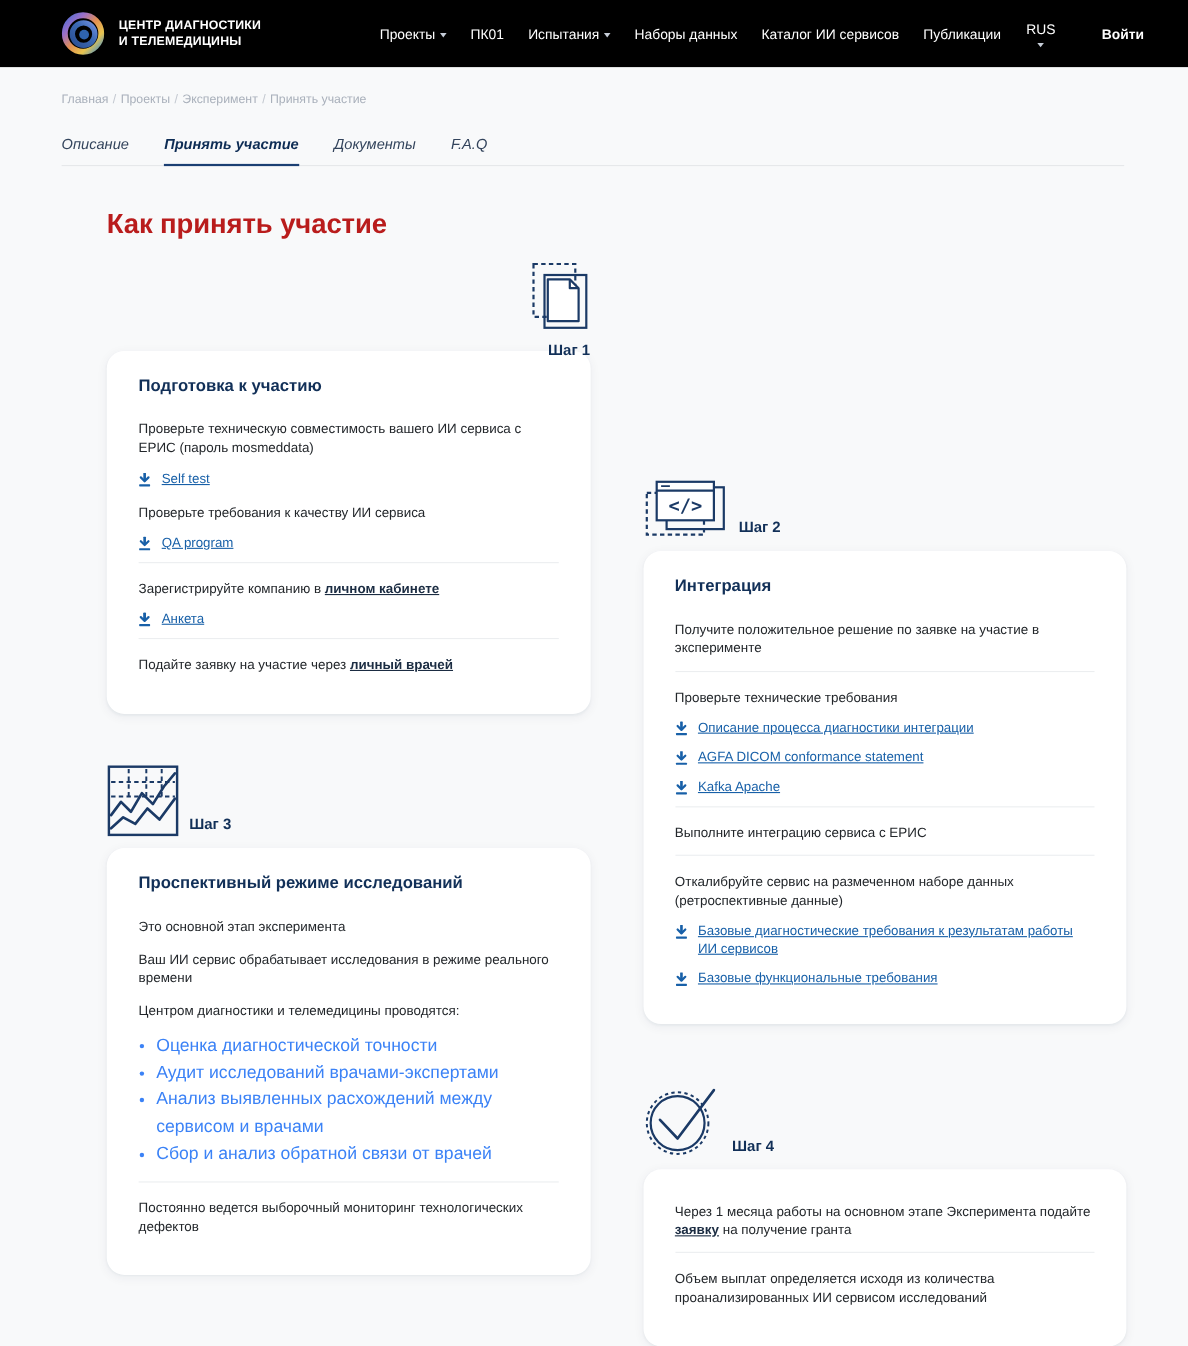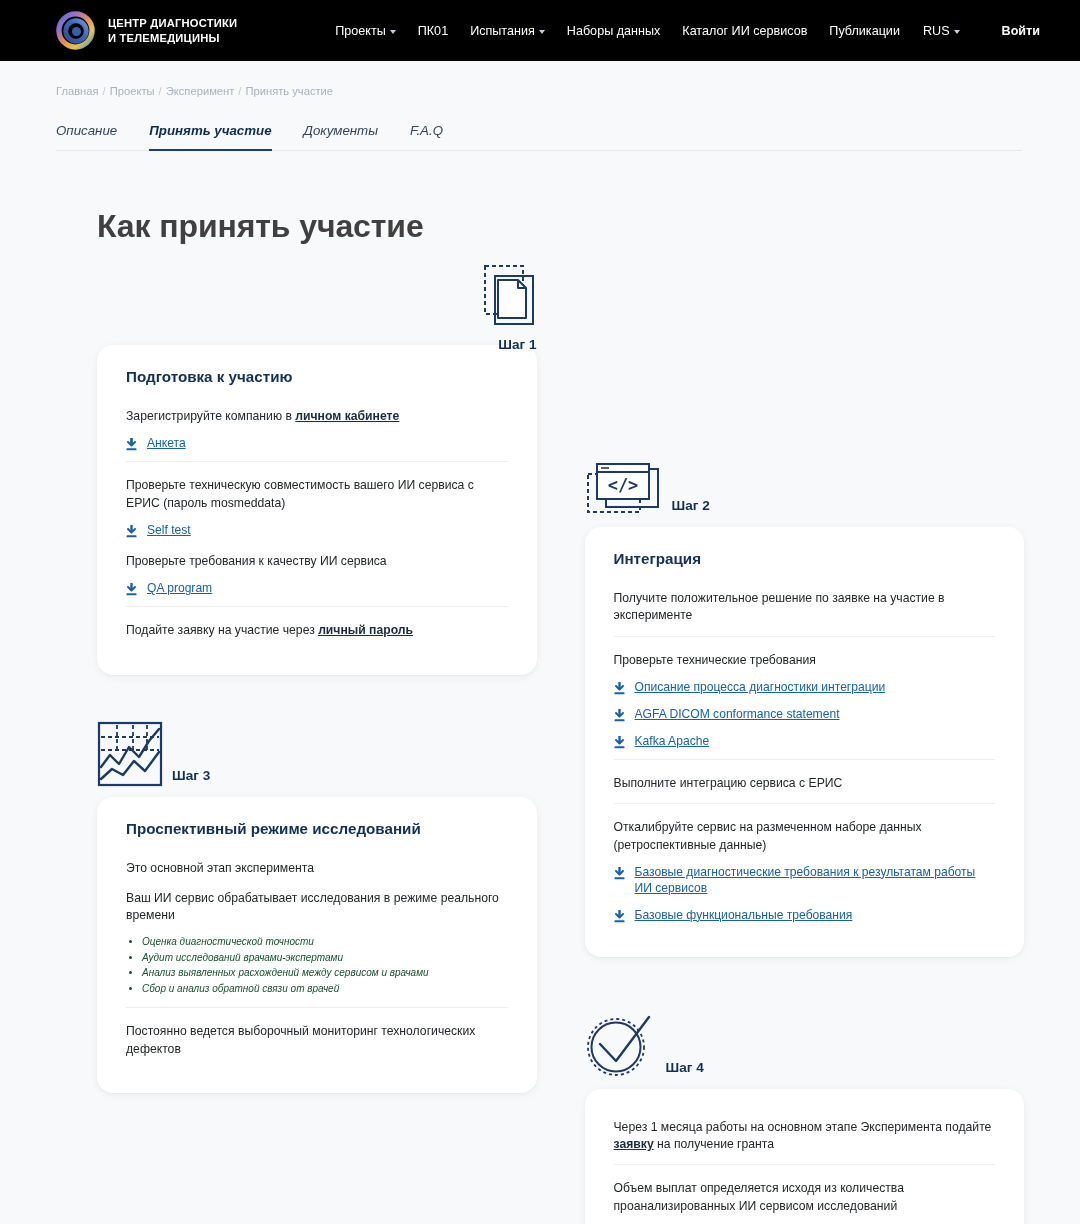--- a/index.html
+++ b/index.html
@@ -50,21 +50,21 @@
   }
   .caret {
     display: inline-block;
     width: 0; height: 0;
     border-left: 3.2px solid transparent;
     border-right: 3.2px solid transparent;
     border-top: 4px solid #c6cdd8;
     position: relative;
     top: 1px;
   }
-  .nav-lang { padding-left: 12px; padding-right: 6px; }
+  .nav-lang { padding-left: 12px; padding-right: 6px; flex-direction: column; }
   .nav-login {
     color: #ffffff;
     font-size: 12.6px;
     font-weight: bold;
     margin-left: 36px;
     cursor: pointer;
     white-space: nowrap;
     text-align: center;
   }
 
@@ -99,24 +99,24 @@
   .tab.active {
     color: #0d2c54;
     font-weight: bold;
     border-bottom: 2.5px solid #1b3f73;
     margin-bottom: -1px;
   }
 
   
   .main { position: relative; padding: 0 56px; }
   .page-title {
-    font-size: 32px;
-    font-weight: bold;
-    color: #404040;
-    margin-top: 57px;
+    font-size: 25px;
+    font-weight: bold;
+    color: #b91c1c;
+    margin-top: 39px;
     margin-left: 41px;
     letter-spacing: -0.1px;
   }
 
   .cols { display: flex; margin-top: 18px; }
   .col-left  { width: 460px; margin-left: 41px; }
   .col-right { width: 460px; margin-left: 48px; }
 
   .step-head {
     display: flex;
@@ -151,24 +151,23 @@
     font-size: 12.2px;
     line-height: 1.42;
     color: #23272b;
     margin-bottom: 2px;
   }
   .block ul {
     margin: 10px 0 2px 16px;
     padding: 0;
   }
   .block li {
-    font-size: 10px;
+    font-size: 16px;
     line-height: 1.55;
-    color: #14532d;
-    font-style: italic;
+    color: #3b82f6;
   }
   .dl-link {
     display: flex;
     align-items: flex-start;
     gap: 10px;
     margin-top: 11px;
     cursor: pointer;
   }
   .dl-icon { flex: 0 0 11px; margin-top: 2px; }
   .dl-text {
@@ -285,60 +284,60 @@
             <path d="M36 17 v8 h8" fill="none" stroke="#1b3a66" stroke-width="2" stroke-linejoin="round"></path>
           </svg>
         </span>
         <span class="step-label">Шаг 1</span>
       </div>
 
       <div class="card">
         <div class="card-title">Подготовка к участию</div>
 
         <div class="block">
+          <p>Проверьте техническую совместимость вашего ИИ сервиса с ЕРИС (пароль mosmeddata)</p>
+          <div class="dl-link">
+            <span class="dl-icon">
+              <svg width="11" height="13" viewBox="0 0 11 13">
+                  <path d="M2 4 l3.5 3.5 L9 4" stroke="#1860a8" stroke-width="2" fill="none" stroke-linecap="round" stroke-linejoin="round"></path>
+                  <path d="M5.5 0.5 v6" stroke="#1860a8" stroke-width="2.4" stroke-linecap="round"></path>
+                  <rect x="0.5" y="10.3" width="10" height="2" rx="0.6" fill="#1860a8"></rect>
+                </svg>
+            </span>
+            <span class="dl-text">Self test</span>
+          </div>
+          <p style="margin-top:14px">Проверьте требования к качеству ИИ сервиса</p>
+          <div class="dl-link">
+            <span class="dl-icon">
+              <svg width="11" height="13" viewBox="0 0 11 13">
+                  <path d="M2 4 l3.5 3.5 L9 4" stroke="#1860a8" stroke-width="2" fill="none" stroke-linecap="round" stroke-linejoin="round"></path>
+                  <path d="M5.5 0.5 v6" stroke="#1860a8" stroke-width="2.4" stroke-linecap="round"></path>
+                  <rect x="0.5" y="10.3" width="10" height="2" rx="0.6" fill="#1860a8"></rect>
+                </svg>
+            </span>
+            <span class="dl-text">QA program</span>
+          </div>
+        </div>
+
+        <div class="block">
           <p><span>Зарегистрируйте компанию в </span><span class="inline-link">личном кабинете</span></p>
           <div class="dl-link">
             <span class="dl-icon">
               <svg width="11" height="13" viewBox="0 0 11 13">
                   <path d="M5.5 0 v6.2 M2 4 l3.5 3.5 L9 4" stroke="#1860a8" stroke-width="2" fill="none" stroke-linecap="round" stroke-linejoin="round"></path>
                   <path d="M5.5 0.5 v6" stroke="#1860a8" stroke-width="2.4" stroke-linecap="round"></path>
                   <rect x="0.5" y="10.3" width="10" height="2" rx="0.6" fill="#1860a8"></rect>
                 </svg>
             </span>
             <span class="dl-text">Анкета</span>
           </div>
         </div>
 
         <div class="block">
-          <p>Проверьте техническую совместимость вашего ИИ сервиса с ЕРИС (пароль mosmeddata)</p>
-          <div class="dl-link">
-            <span class="dl-icon">
-              <svg width="11" height="13" viewBox="0 0 11 13">
-                  <path d="M2 4 l3.5 3.5 L9 4" stroke="#1860a8" stroke-width="2" fill="none" stroke-linecap="round" stroke-linejoin="round"></path>
-                  <path d="M5.5 0.5 v6" stroke="#1860a8" stroke-width="2.4" stroke-linecap="round"></path>
-                  <rect x="0.5" y="10.3" width="10" height="2" rx="0.6" fill="#1860a8"></rect>
-                </svg>
-            </span>
-            <span class="dl-text">Self test</span>
-          </div>
-          <p style="margin-top:14px">Проверьте требования к качеству ИИ сервиса</p>
-          <div class="dl-link">
-            <span class="dl-icon">
-              <svg width="11" height="13" viewBox="0 0 11 13">
-                  <path d="M2 4 l3.5 3.5 L9 4" stroke="#1860a8" stroke-width="2" fill="none" stroke-linecap="round" stroke-linejoin="round"></path>
-                  <path d="M5.5 0.5 v6" stroke="#1860a8" stroke-width="2.4" stroke-linecap="round"></path>
-                  <rect x="0.5" y="10.3" width="10" height="2" rx="0.6" fill="#1860a8"></rect>
-                </svg>
-            </span>
-            <span class="dl-text">QA program</span>
-          </div>
-        </div>
-
-        <div class="block">
-          <p><span>Подайте заявку на участие через </span><span class="inline-link">личный пароль</span></p>
+          <p><span>Подайте заявку на участие через </span><span class="inline-link">личный врачей</span></p>
         </div>
       </div>
 
       <div class="step-head offset-3">
         <span>
           <svg width="66" height="66" viewBox="0 0 66 66">
             <rect x="2" y="2" width="62" height="62" fill="none" stroke="#1b3a66" stroke-width="2.2"></rect>
             <g stroke="#1b3a66" stroke-width="1.8" stroke-dasharray="4 3" fill="none">
               <line x1="4" y1="16" x2="62" y2="16"></line>
               <line x1="4" y1="29" x2="62" y2="29"></line>
@@ -352,20 +351,21 @@
         </span>
         <span class="step-label">Шаг 3</span>
       </div>
 
       <div class="card">
         <div class="card-title">Проспективный режиме исследований</div>
 
         <div class="block">
           <p>Это основной этап эксперимента</p>
           <p style="margin-top:13px">Ваш ИИ сервис обрабатывает исследования в режиме реального времени</p>
+          <p style="margin-top:13px">Центром диагностики и телемедицины проводятся:</p>
           <ul>
             <li>Оценка диагностической точности</li>
             <li>Аудит исследований врачами-экспертами</li>
             <li>Анализ выявленных расхождений между сервисом и врачами</li>
             <li>Сбор и анализ обратной связи от врачей</li>
           </ul>
         </div>
 
         <div class="block">
           <p>Постоянно ведется выборочный мониторинг технологических дефектов</p>

